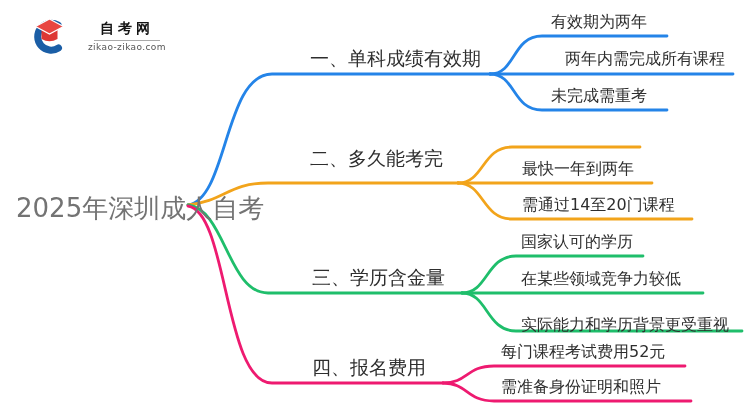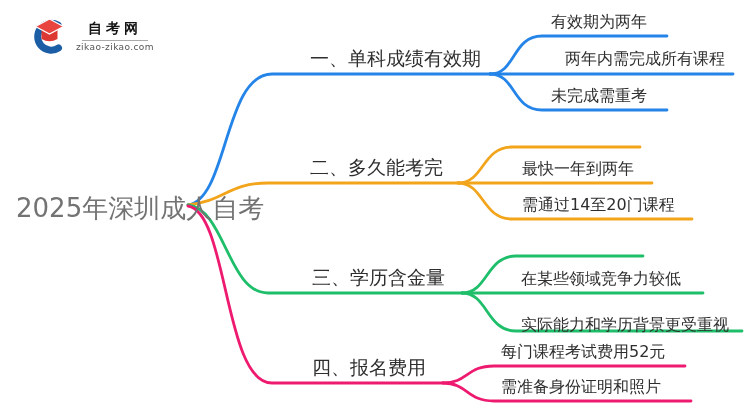--- a/index.html
+++ b/index.html
@@ -14,21 +14,21 @@
   .lbl{
     position:absolute;
     white-space:nowrap;
     color:#2e2e2e;
     line-height:1.2;
   }
   .root-lbl{font-size:26px;color:#737373;}
   .branch-lbl{font-size:19px;}
   .child-lbl{font-size:16px;}
   
-  .logo{position:absolute;left:28px;top:17px;display:flex;align-items:center;gap:4px;}
+  .logo{position:absolute;left:28px;top:17px;display:flex;align-items:center;gap:16px;}
   .logo-text{display:flex;flex-direction:column;align-items:center;}
   .logo-title{font-size:14px;font-weight:bold;color:#141414;letter-spacing:4px;}
   .logo-divider{width:66px;height:0;border-top:1px solid #aaa;margin:2px 0 1px 0;}
   .logo-domain{font-size:9px;color:#555;letter-spacing:.4px;}
 </style>
 </head>
 <body>
 
 <div id="stage">
 
@@ -69,25 +69,26 @@
     </div>
   </div>
 
   <div class="lbl root-lbl" style="left:16px;top:193px;">2025年深圳成人自考</div>
 
   <div class="lbl branch-lbl" style="left:310px;top:47px;">一、单科成绩有效期</div>
   <div class="lbl child-lbl" style="left:551px;top:12px;">有效期为两年</div>
   <div class="lbl child-lbl" style="left:551px;top:49px;margin-left:14px;">两年内需完成所有课程</div>
   <div class="lbl child-lbl" style="left:551px;top:86px;">未完成需重考</div>
 
-  <div class="lbl branch-lbl" style="left:310px;top:156px;">二、多久能考完</div>
+  <div class="lbl branch-lbl" style="left:310px;top:148px;font-family:Liberation Serif, serif;">二、多久能考完</div>
   <div class="lbl child-lbl" style="left:522px;top:159px;">最快一年到两年</div>
   <div class="lbl child-lbl" style="left:522px;top:195px;">需通过14至20门课程</div>
 
   <div class="lbl branch-lbl" style="left:312px;top:266px;">三、学历含金量</div>
+  <div class="lbl child-lbl" style="left:521px;top:232px;">国家认可的学历</div>
   <div class="lbl child-lbl" style="left:521px;top:269px;">在某些领域竞争力较低</div>
   <div class="lbl child-lbl" style="left:521px;top:315px;">实际能力和学历背景更受重视</div>
 
   <div class="lbl branch-lbl" style="left:312px;top:356px;">四、报名费用</div>
   <div class="lbl child-lbl" style="left:501px;top:342px;">每门课程考试费用52元</div>
   <div class="lbl child-lbl" style="left:501px;top:377px;">需准备身份证明和照片</div>
 
 </div>
 
 </body></html>

